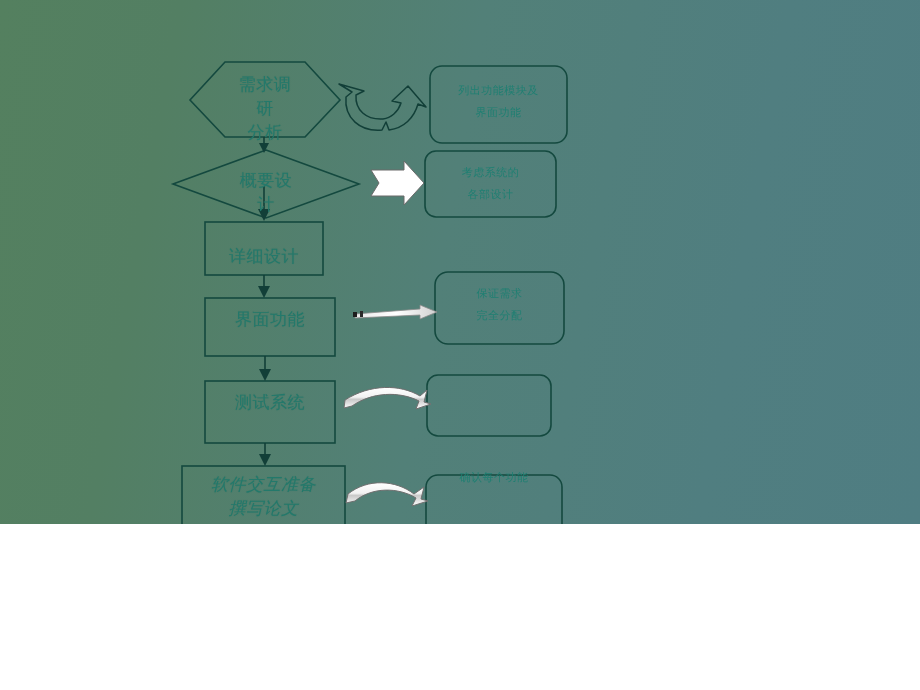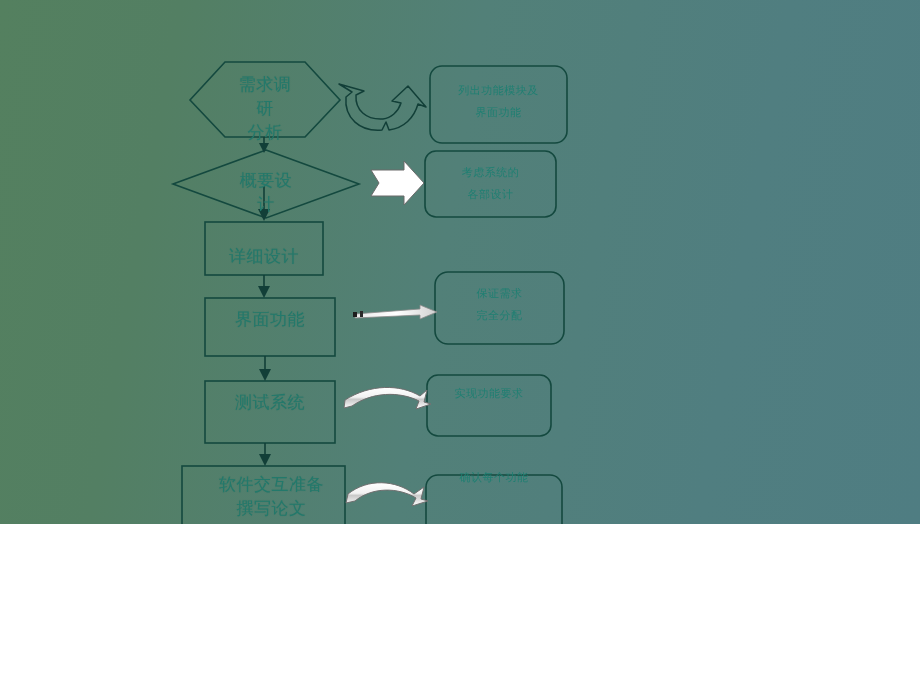--- a/index.html
+++ b/index.html
@@ -133,30 +133,29 @@
 
   <div class="node-label" style="left:173px; top:168px; width:186px;text-align:center;">概要设
 计</div>
 
   <div class="node-label" style="left:205px; top:244px; width:118px;">详细设计</div>
 
   <div class="node-label" style="left:205px; top:307px; width:130px;">界面功能</div>
 
   <div class="node-label" style="left:205px; top:390px; width:130px;">测试系统</div>
 
-  <div class="node-label" style="left:190px; top:472px; width:163px;">软件交互准备
+  <div class="node-label" style="left:182px; top:472px; width:163px;font-style:italic;">软件交互准备
 撰写论文</div>
 
 
   <div class="note-label" style="left:430px; top:80px; width:137px;">列出功能模块及
 界面功能</div>
 
   <div class="note-label" style="left:425px; top:162px; width:131px;">考虑系统的
 各部设计</div>
 
   <div class="note-label" style="left:435px; top:283px; width:129px;">保证需求
 完全分配</div>
 
-  <div class="note-label" style="left:427px; top:383px; width:124px;">实现功能要求</div>
 
   <div class="note-label" style="left:426px; top:467px; width:136px;">确认每个功能</div>
 
 </div>
 
 </body></html>

